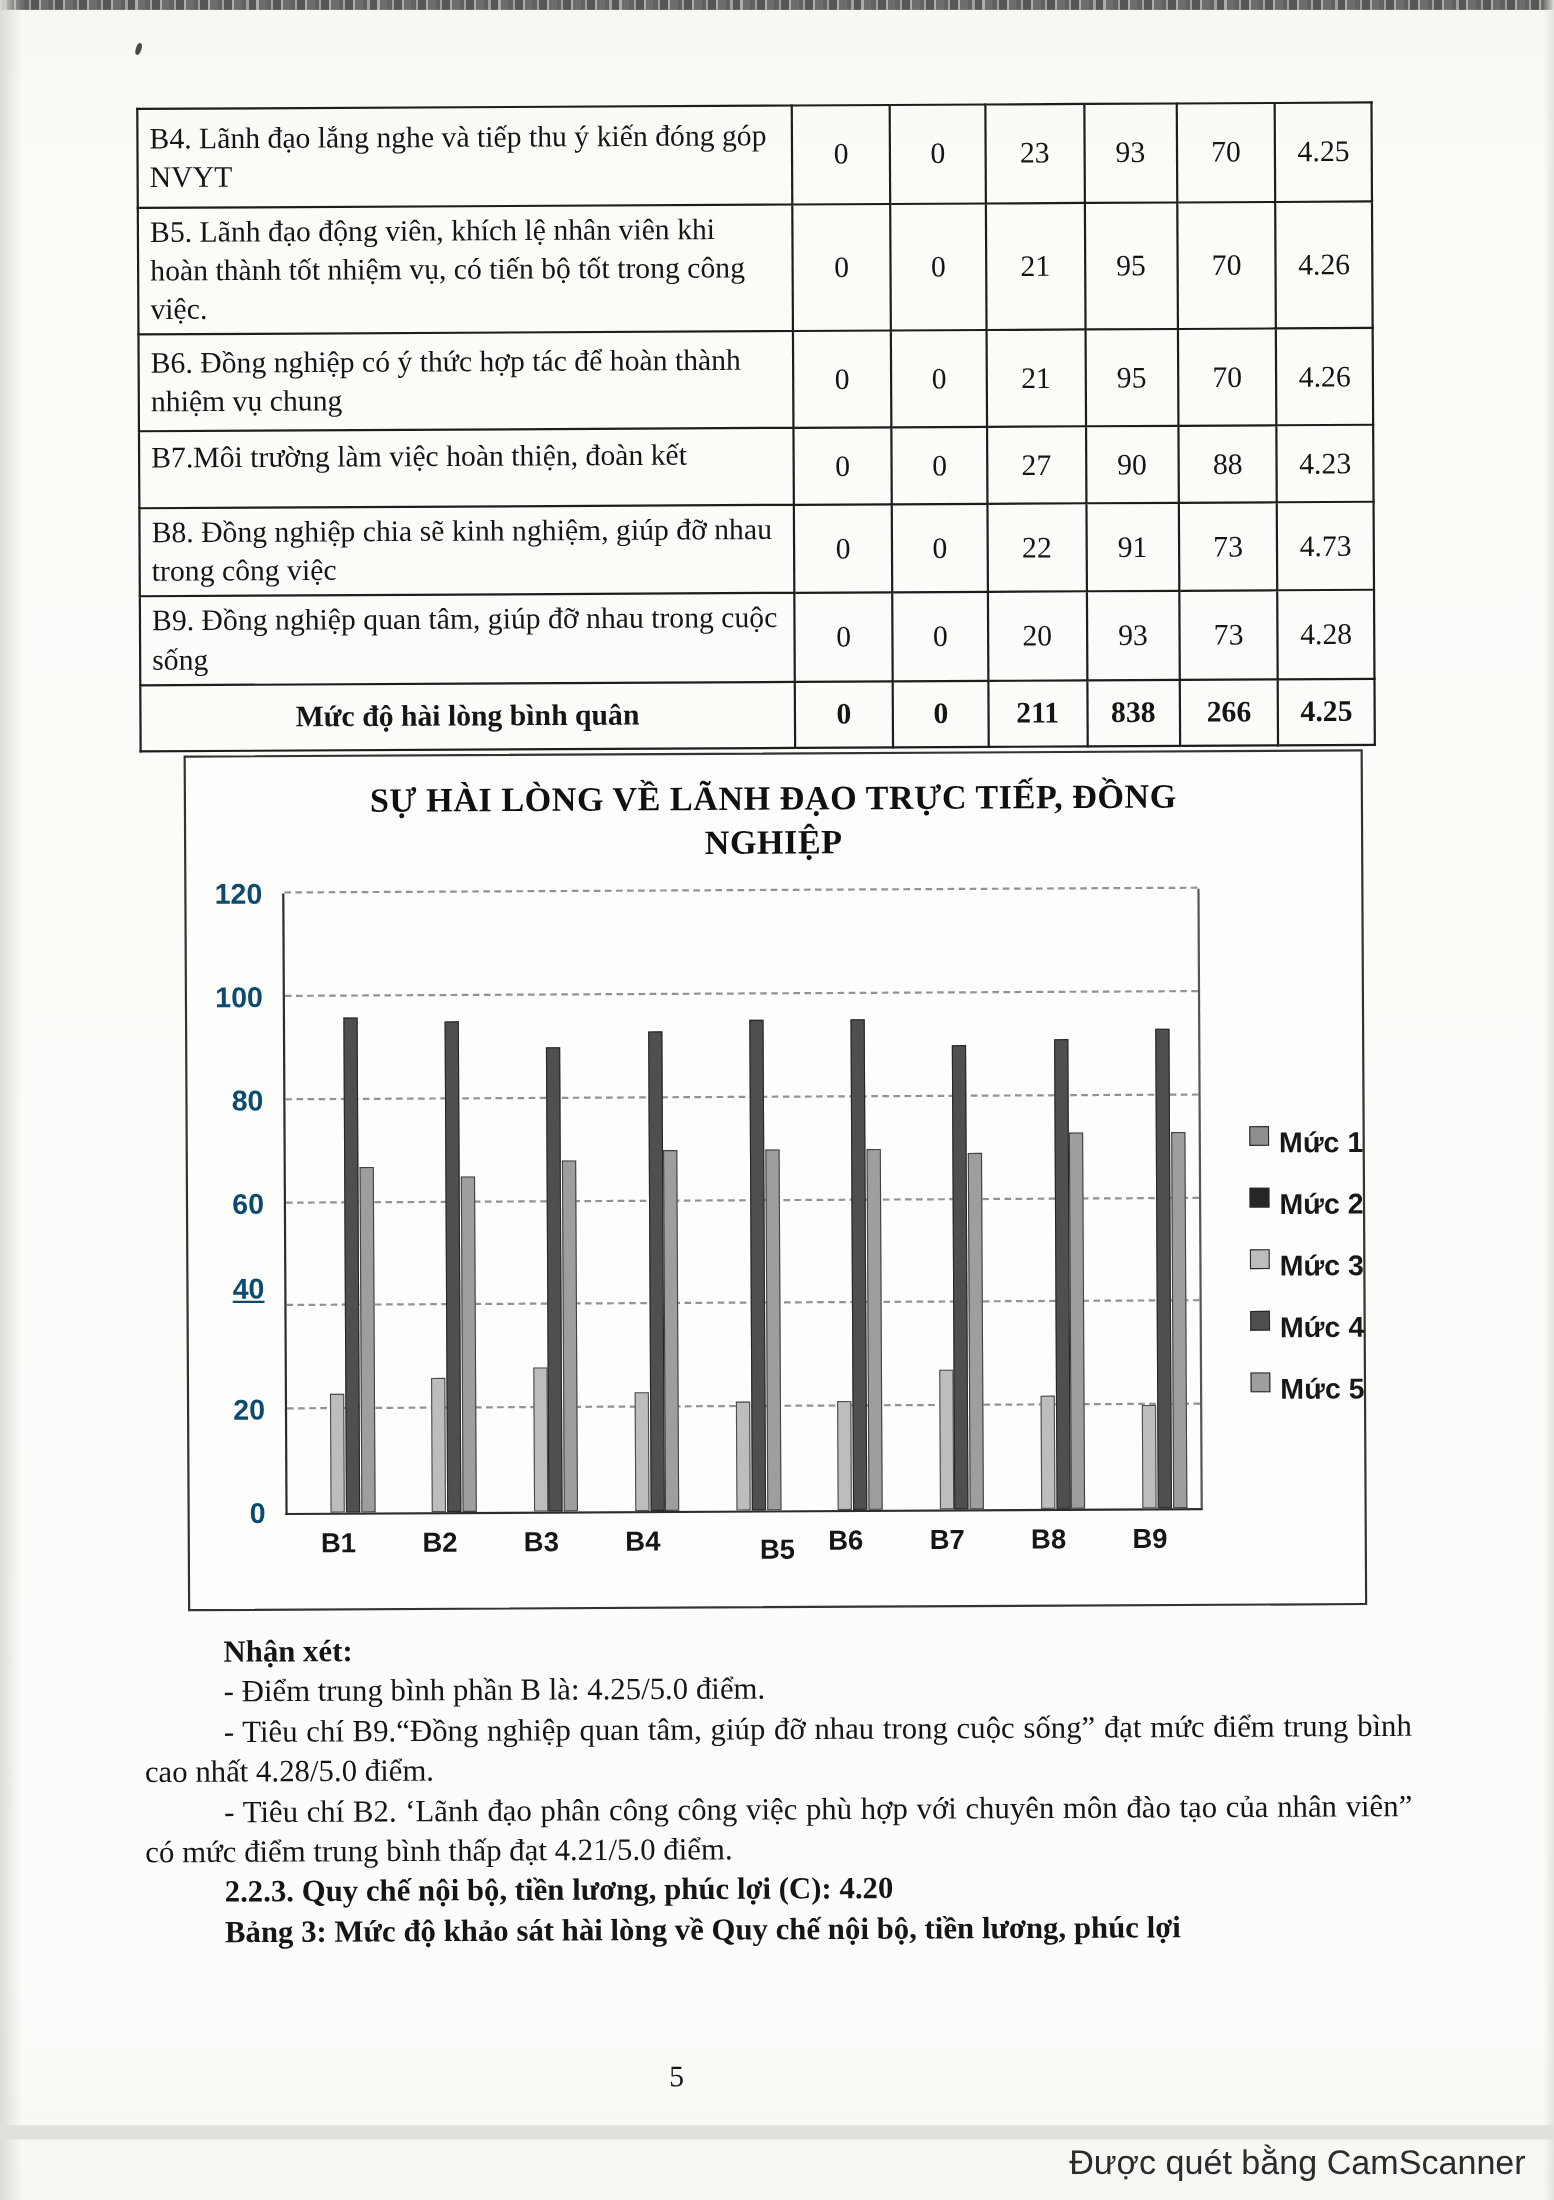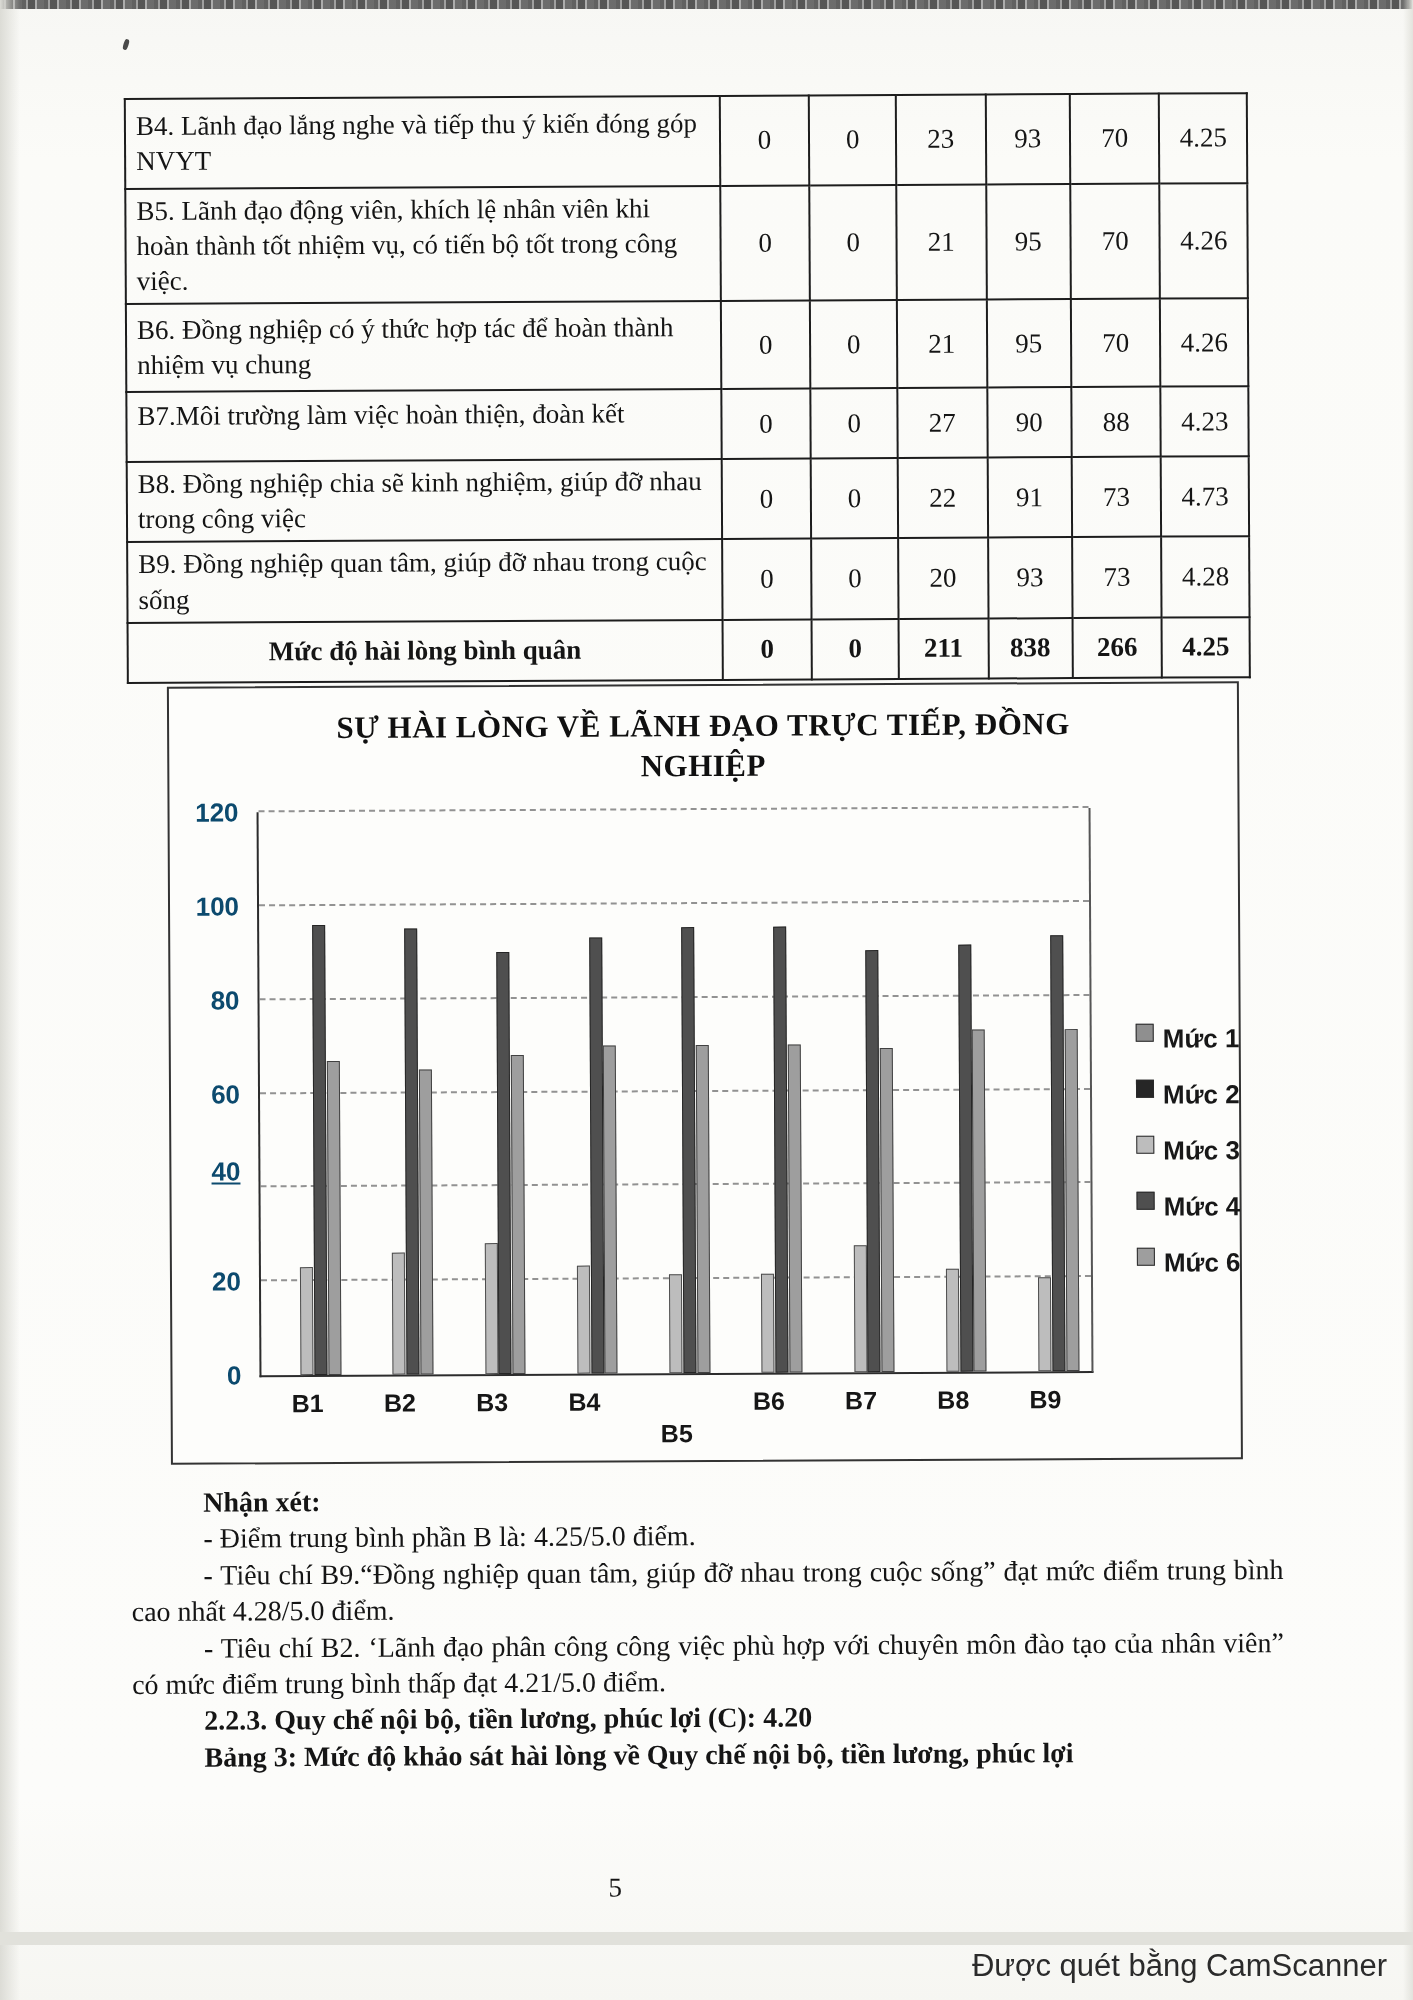--- a/index.html
+++ b/index.html
@@ -208,21 +208,21 @@
         <div class="bar" title="Mức 4 / B3: 90" style="left: 237.456px; height: 422.25px; background: rgb(79, 79, 79);"></div>
         <div class="bar" title="Mức 5 / B3: 68" style="left: 251.256px; height: 319.033px; background: rgb(158, 158, 158);"></div>
         <div class="xlabel" style="left: 184.444px; width: 92.2222px; top: 577px;">B3</div>
         <div class="bar" title="Mức 3 / B4: 23" style="left: 315.878px; height: 107.908px; background: rgb(189, 189, 189);"></div>
         <div class="bar" title="Mức 4 / B4: 93" style="left: 329.678px; height: 436.325px; background: rgb(79, 79, 79);"></div>
         <div class="bar" title="Mức 5 / B4: 70" style="left: 343.478px; height: 328.417px; background: rgb(158, 158, 158);"></div>
         <div class="xlabel" style="left: 276.667px; width: 92.2222px; top: 577px;">B4</div>
         <div class="bar" title="Mức 3 / B5: 21" style="left: 408.1px; height: 98.525px; background: rgb(189, 189, 189);"></div>
         <div class="bar" title="Mức 4 / B5: 95" style="left: 421.9px; height: 445.708px; background: rgb(79, 79, 79);"></div>
         <div class="bar" title="Mức 5 / B5: 70" style="left: 435.7px; height: 328.417px; background: rgb(158, 158, 158);"></div>
-        <div class="xlabel" style="left: 368.889px; width: 92.2222px; top: 609px;">B5</div>
+        <div class="xlabel" style="left: 368.889px; width: 92.2222px; top: 585px; text-align: right;">B5</div>
         <div class="bar" title="Mức 3 / B6: 21" style="left: 500.322px; height: 98.525px; background: rgb(189, 189, 189);"></div>
         <div class="bar" title="Mức 4 / B6: 95" style="left: 514.122px; height: 445.708px; background: rgb(79, 79, 79);"></div>
         <div class="bar" title="Mức 5 / B6: 70" style="left: 527.922px; height: 328.417px; background: rgb(158, 158, 158);"></div>
         <div class="xlabel" style="left: 461.111px; width: 92.2222px; top: 577px;">B6</div>
         <div class="bar" title="Mức 3 / B7: 27" style="left: 592.544px; height: 126.675px; background: rgb(189, 189, 189);"></div>
         <div class="bar" title="Mức 4 / B7: 90" style="left: 606.344px; height: 422.25px; background: rgb(79, 79, 79);"></div>
         <div class="bar" title="Mức 5 / B7: 69" style="left: 620.144px; height: 323.725px; background: rgb(158, 158, 158);"></div>
         <div class="xlabel" style="left: 553.333px; width: 92.2222px; top: 577px;">B7</div>
         <div class="bar" title="Mức 3 / B8: 22" style="left: 684.767px; height: 103.217px; background: rgb(189, 189, 189);"></div>
         <div class="bar" title="Mức 4 / B8: 91" style="left: 698.567px; height: 426.942px; background: rgb(79, 79, 79);"></div>
@@ -245,21 +245,21 @@
         <div class="legend-item">
           <span class="legend-swatch" style="background: rgb(189, 189, 189);"></span>
           <span class="legend-label">Mức 3</span>
         </div>
         <div class="legend-item">
           <span class="legend-swatch" style="background: rgb(79, 79, 79);"></span>
           <span class="legend-label">Mức 4</span>
         </div>
         <div class="legend-item">
           <span class="legend-swatch" style="background: rgb(158, 158, 158);"></span>
-          <span class="legend-label">Mức 6</span>
+          <span class="legend-label">Mức 5</span>
         </div>
       </div>
   </div>
 
   <div class="notes" id="notes">
     <p class="bold">Nhận xét:</p>
   <p>- Điểm trung bình phần B là: 4.25/5.0 điểm.</p>
       <p>- Tiêu chí B9.“Đồng nghiệp quan tâm, giúp đỡ nhau trong cuộc sống” đạt mức điểm trung bình cao nhất 4.28/5.0 điểm.</p>
       <p>- Tiêu chí B2. ‘Lãnh đạo phân công công việc phù hợp với chuyên môn đào tạo của nhân viên” có mức điểm trung bình thấp đạt 4.21/5.0 điểm.</p>
       <p class="bold">2.2.3. Quy chế nội bộ, tiền lương, phúc lợi (C): 4.20</p>

